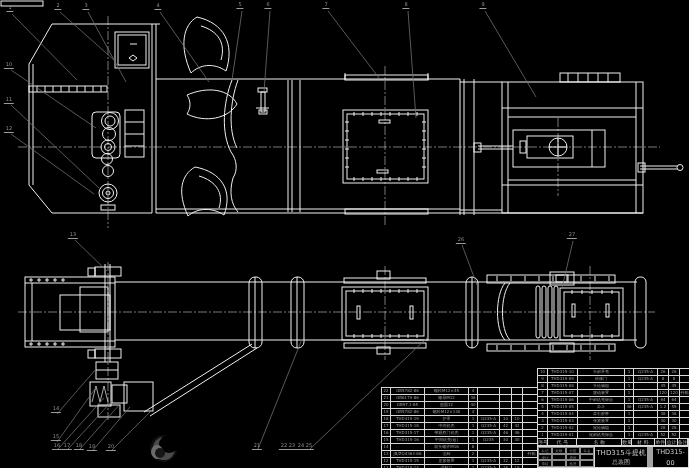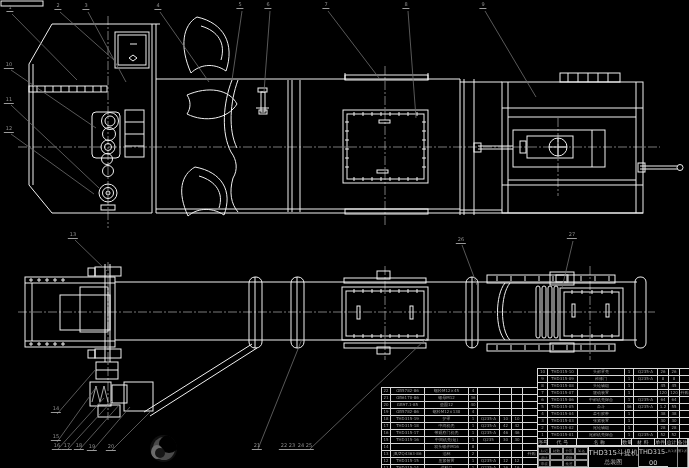--- a/index.html
+++ b/index.html
@@ -16,25 +16,25 @@
   table.bom td{border:1px solid #d8d8d8;color:#9f9f9f;font-size:4px;line-height:6px;height:6px;
                padding:0;white-space:nowrap;overflow:hidden;text-align:center;}
   .hdrrow{position:absolute;display:flex;border:1px solid #d8d8d8;background:#000;box-sizing:border-box;}
   .hdrrow span{border-right:1px solid #d8d8d8;color:#b5b5b5;font-size:5px;line-height:7px;
                text-align:center;overflow:hidden;white-space:nowrap;}
   .tblock{position:absolute;display:flex;border:1px solid #d8d8d8;background:#000;box-sizing:border-box;}
   .sign-grid{display:grid;grid-template-columns:repeat(4,1fr);grid-template-rows:repeat(3,1fr);
              width:56px;border-right:1px solid #d8d8d8;}
   .sign-grid span{border:0.5px solid #8c8c8c;color:#8f8f8f;font-size:3.5px;line-height:6px;
                   text-align:center;overflow:hidden;}
-  .tmain{width:52px;border-right:1px solid #a3a3a3;display:flex;flex-direction:column;
+  .tmain{width:52px;border-right:6px solid #a3a3a3;display:flex;flex-direction:column;
          align-items:center;justify-content:center;}
   .tmain .t1{color:#cfcfcf;font-size:7px;line-height:9px;white-space:nowrap;}
   .tmain .t2{color:#b5b5b5;font-size:6px;line-height:8px;}
-  .tright{flex:1;display:flex;}
+  .tright{flex:1;display:flex;flex-direction:column;align-items:center;}
   .tright .dno{color:#cfcfcf;font-size:6.5px;line-height:11px;text-align:center;
                border-bottom:1px solid #d8d8d8;}
   .tright .drow{flex:1;display:flex;}
   .tright .drow span{flex:1;border-right:0.5px solid #8c8c8c;color:#8f8f8f;font-size:3.5px;
                      line-height:9px;text-align:center;overflow:hidden;white-space:nowrap;}
   .logo{position:absolute;left:150px;top:435px;width:27px;height:27px;border-radius:50%;
         background:#101010;overflow:hidden;}
   .logo .c1{position:absolute;left:3px;top:2px;width:22px;height:23px;border-radius:50%;background:#4a4a4a;}
   .logo .c2{position:absolute;left:9px;top:0px;width:20px;height:18px;border-radius:50%;background:#000;}
   .logo .c3{position:absolute;left:1px;top:10px;width:12px;height:14px;border-radius:50%;background:#6b6b6b;}

